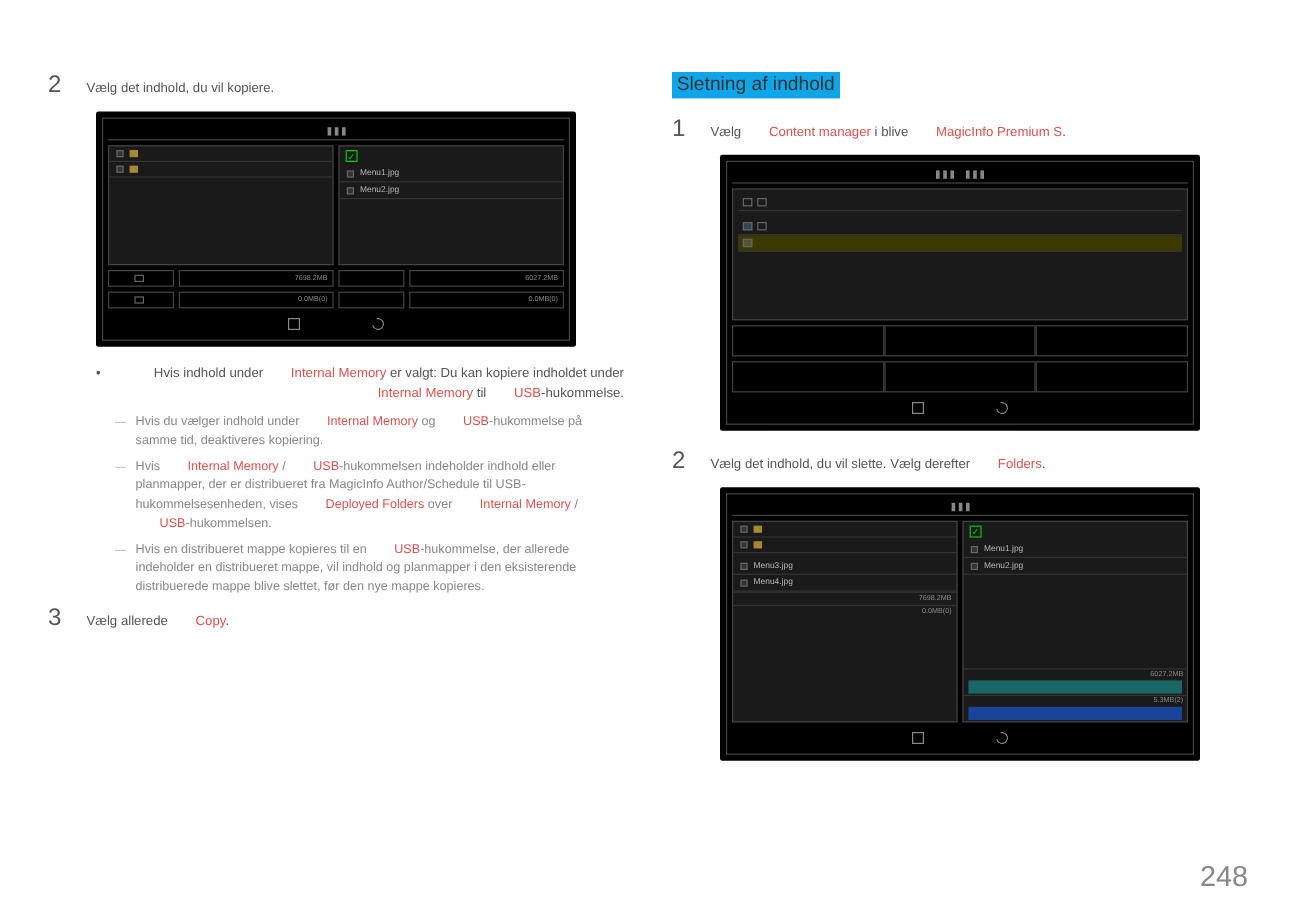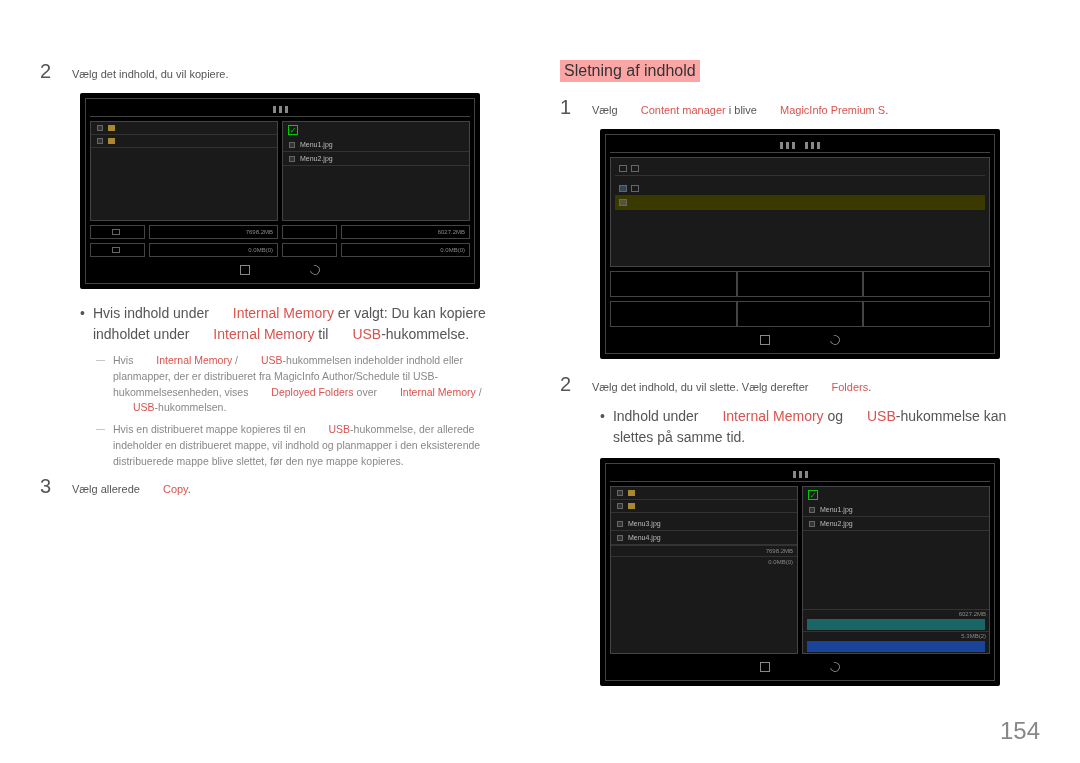--- a/index.html
+++ b/index.html
@@ -36,21 +36,21 @@
     min-width: 20px;
   }
   .step-text {
     font-size: 11px;
     color: #555;
     padding-top: 6px;
     line-height: 1.5;
   }
   .red { color: #d9534f; margin-left: 20px; }
   .section-title {
-    background: #fca5a5;
+    background: #0ea5e9;
     display: inline-block;
     padding: 2px 4px;
     font-size: 16px;
     color: #333;
     margin-bottom: 14px;
   }
 
   
   .shot {
     background: #000;
@@ -109,21 +109,21 @@
   }
   .status-row .cell.wide { flex:0.4; justify-content:center; }
   .footbar {
     height:18px;margin-top:4px;display:flex;justify-content:center;align-items:center;gap:60px;
   }
   .footbar .fic { width:10px;height:10px;border:1px solid #888; }
   .footbar .arc { width:10px;height:10px;border:1px solid #888;border-radius:50%;border-left-color:transparent;transform:rotate(30deg); }
 
   .bulleted { margin: 8px 0 8px 40px; }
   .bulleted .bul {
-    display:flex;gap:8px;font-size:14px;color:#555;margin-bottom:4px;line-height:1.5;
+    display:flex;gap:8px;font-size:11px;color:#555;margin-bottom:4px;line-height:1.5;text-align:right;
   }
   .bulleted .bul::before { content:"•"; }
   .dashed { margin-left: 56px; }
   .dashed .dsh {
     display:flex;gap:8px;font-size:10.5px;color:#888;margin-bottom:6px;line-height:1.5;
   }
   .dashed .dsh::before { content:"―"; color:#aaa; font-size:9px; padding-top:1px;}
 
   .page-num {
     position:absolute;
@@ -220,20 +220,25 @@
 
     <div class="bulleted">
       <div class="bul">
         <div>
           <span>Hvis indhold under </span><span class="red">Internal Memory</span><span> er valgt: Du kan kopiere indholdet under </span><span class="red">Internal Memory</span><span> til </span><span class="red">USB</span><span>-hukommelse.</span>
         </div>
       </div>
     </div>
 
     <div class="dashed">
+      <div class="dsh">
+        <div>
+          <span>Hvis du vælger indhold under </span><span class="red">Internal Memory</span><span> og </span><span class="red">USB</span><span>-hukommelse på samme tid, deaktiveres kopiering.</span>
+        </div>
+      </div>
       <div class="dsh">
         <div>
           <span>Hvis </span><span class="red">Internal Memory</span><span> / </span><span class="red">USB</span><span>-hukommelsen indeholder indhold eller planmapper, der er distribueret fra MagicInfo Author/Schedule til USB-hukommelsesenheden, vises </span><span class="red">Deployed Folders</span><span> over </span><span class="red">Internal Memory</span><span> / </span><span class="red">USB</span><span>-hukommelsen.</span>
         </div>
       </div>
       <div class="dsh">
         <div>
           <span>Hvis en distribueret mappe kopieres til en </span><span class="red">USB</span><span>-hukommelse, der allerede indeholder en distribueret mappe, vil indhold og planmapper i den eksisterende distribuerede mappe blive slettet, før den nye mappe kopieres.</span>
         </div>
       </div>
@@ -294,27 +299,20 @@
       </div>
     </div>
 
     <div class="step">
       <div class="step-num">2</div>
       <div class="step-text">
         <span>Vælg det indhold, du vil slette. Vælg derefter </span><span class="red">Folders</span><span>.</span>
       </div>
     </div>
 
-    <div class="bulleted">
-      <div class="bul">
-        <div>
-          <span>Indhold under </span><span class="red">Internal Memory</span><span> og </span><span class="red">USB</span><span>-hukommelse kan slettes på samme tid.</span>
-        </div>
-      </div>
-    </div>
 
     
     <div class="shot">
       <div class="shot-inner">
         <div class="topbar">
             <span></span>
             <span></span>
             <span></span>
           </div>
         <div class="panels">
@@ -360,13 +358,13 @@
         <div class="footbar">
           <div class="fic"></div>
           <div class="arc"></div>
         </div>
       </div>
     </div>
 
   </div>
 </div>
 
-<div class="page-num">154</div>
+<div class="page-num">248</div>
 
 </body></html>

